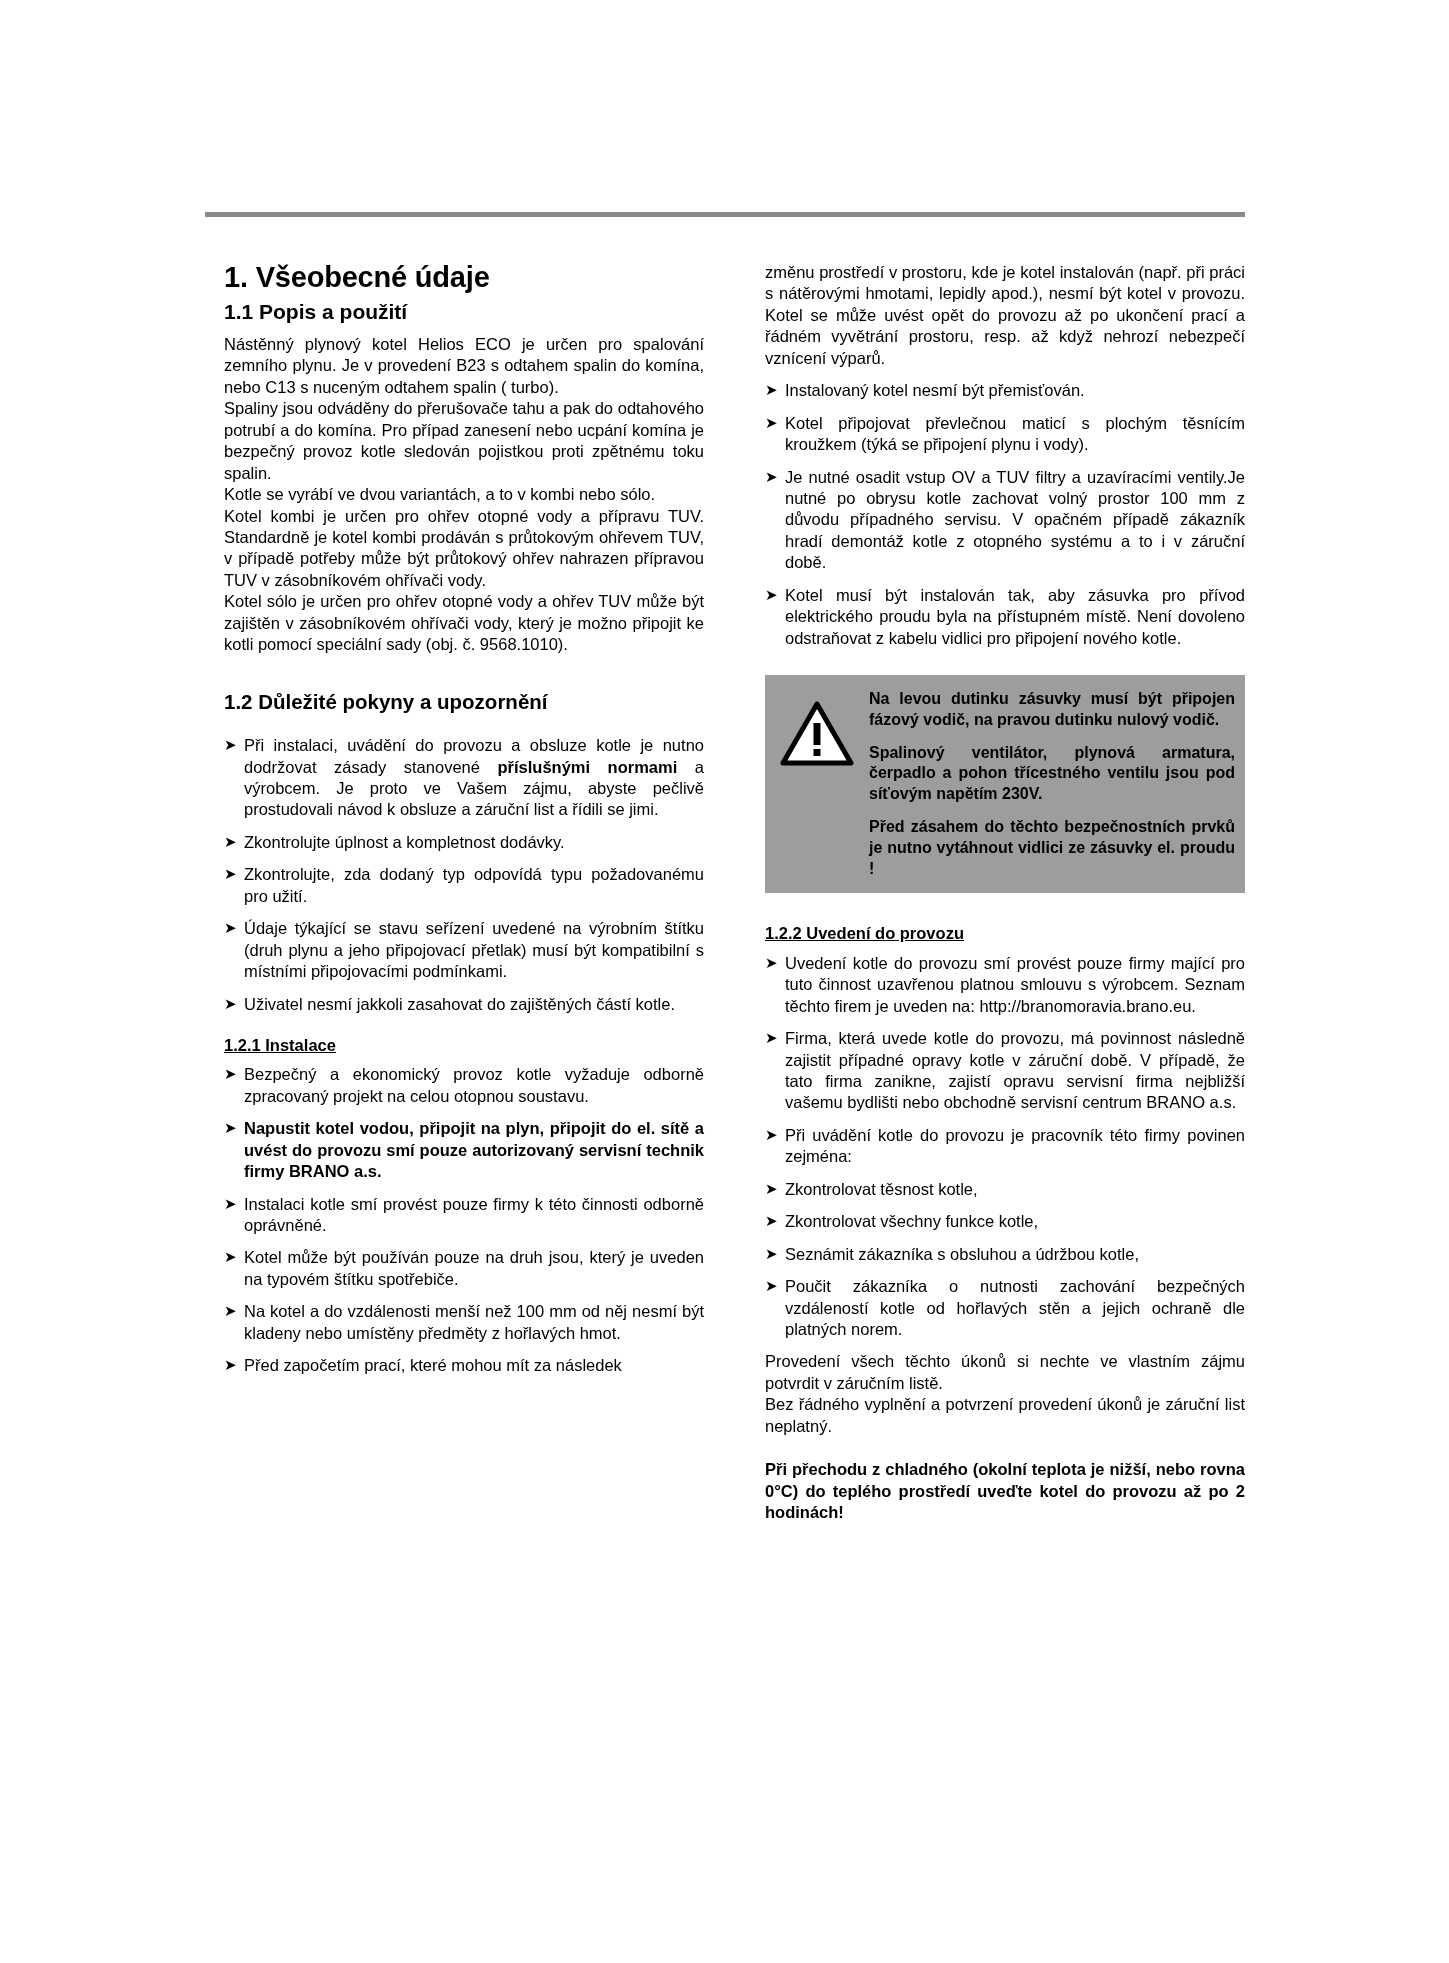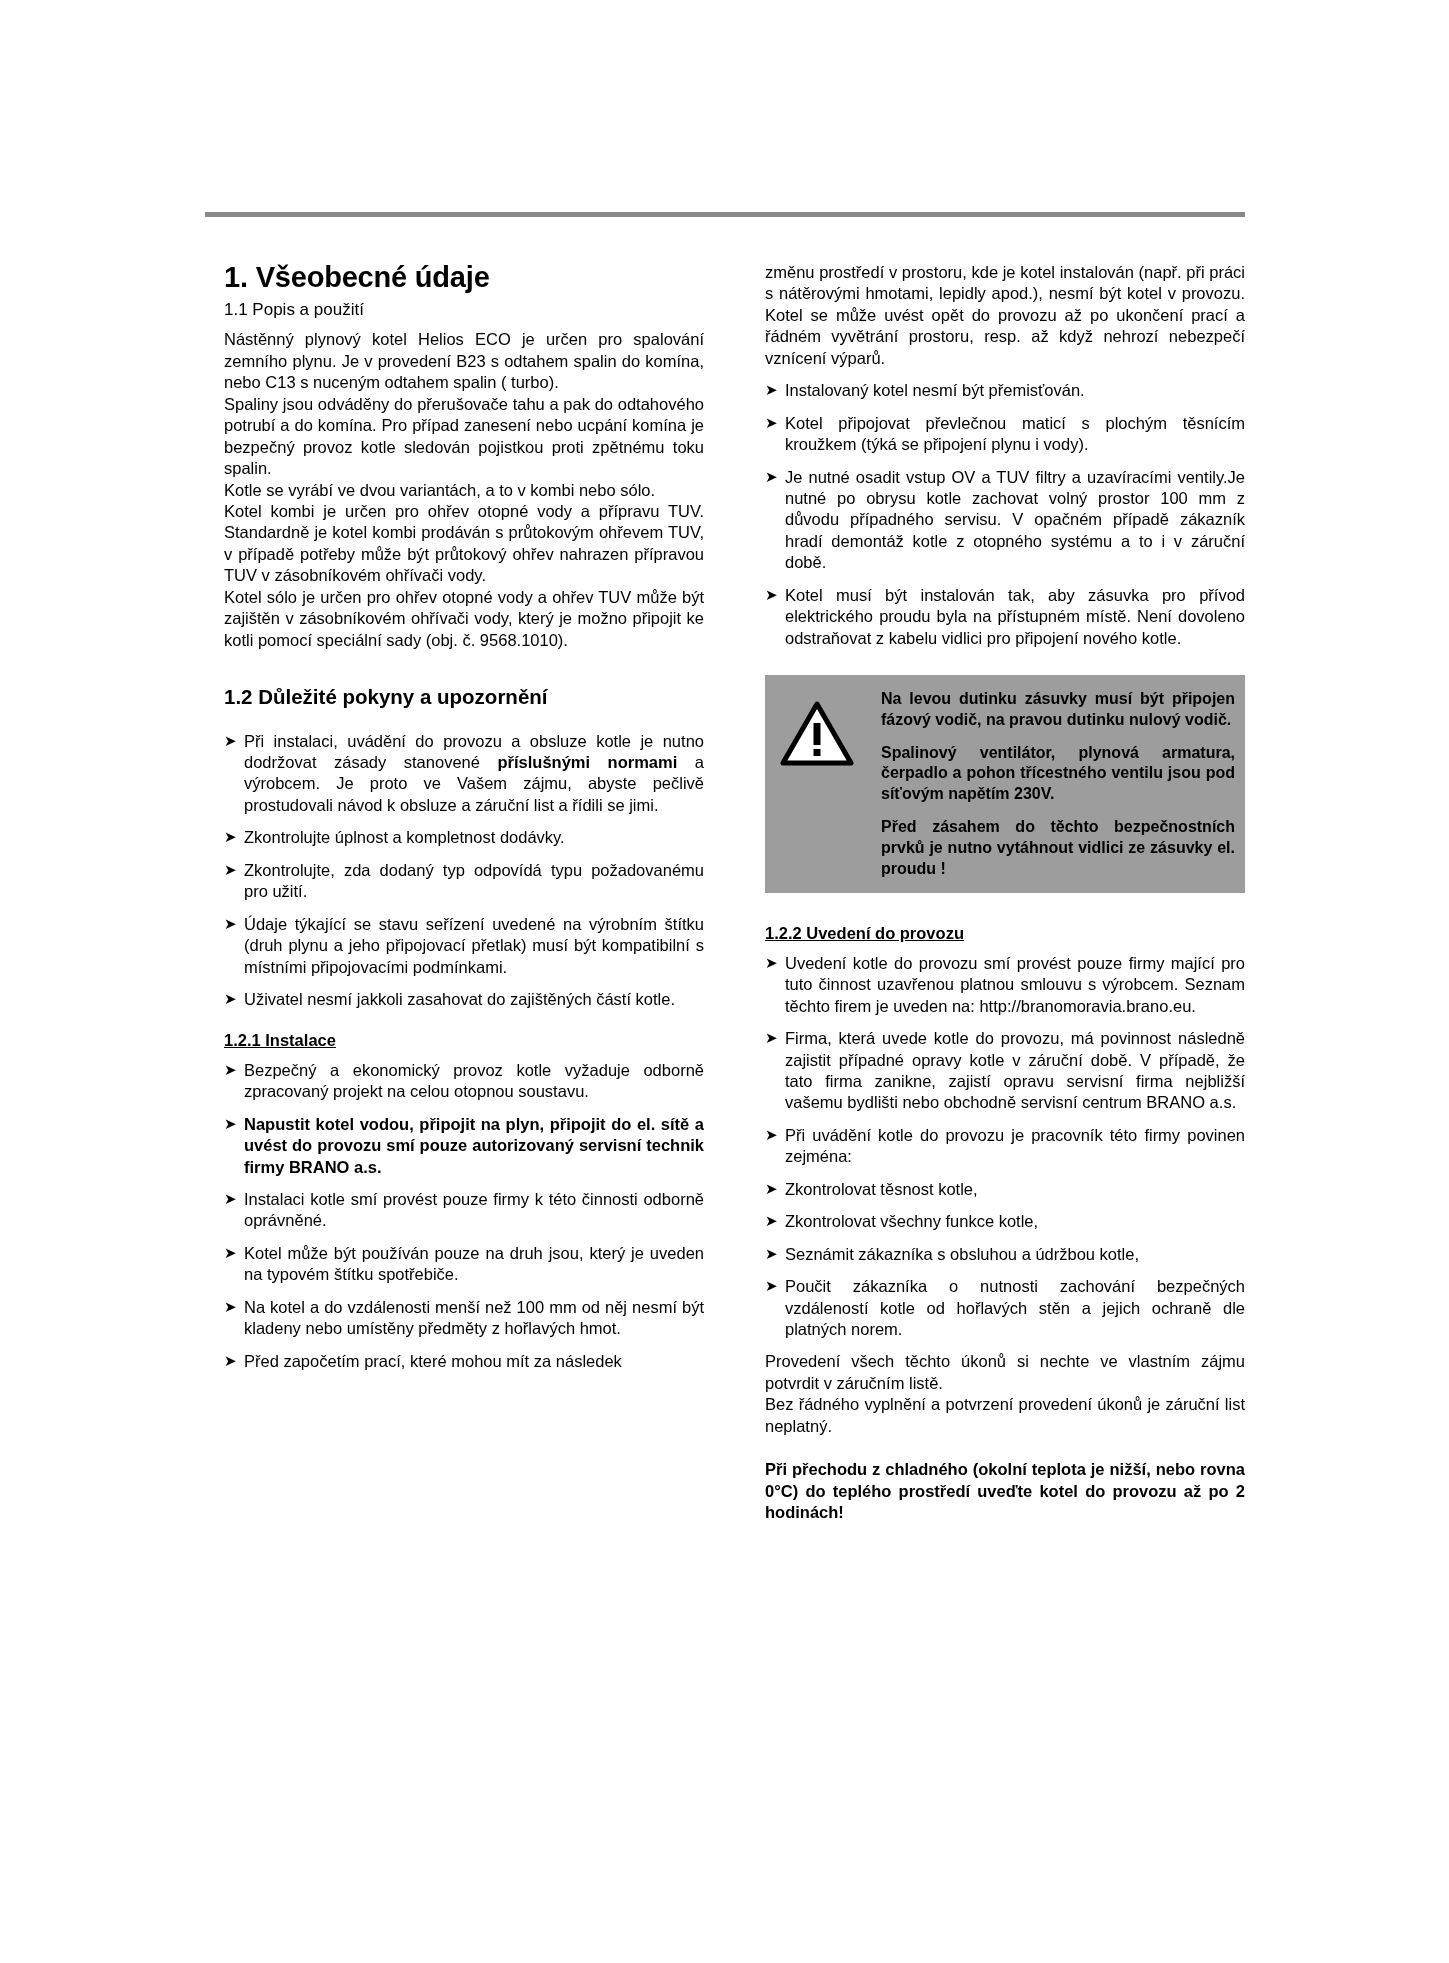--- a/index.html
+++ b/index.html
@@ -49,22 +49,22 @@
   .col-right { left: 765px; }
 
   h1.title {
     font-size: 29px;
     font-weight: bold;
     margin: 0 0 6px 0;
     letter-spacing: -0.2px;
     line-height: 1.1;
   }
   h2.sub {
-    font-size: 17px;
-    font-weight: normal;
+    font-size: 21px;
+    font-weight: bold;
     margin: 0 0 10px 0;
     line-height: 1.15;
   }
   h2.sub2 {
     font-size: 20.5px;
     font-weight: bold;
     margin: 34px 0 22px 0;
     line-height: 1.15;
   }
   h3.sub3 {
@@ -104,21 +104,21 @@
   
   .warnbox {
     position: relative;
     margin-top: 26px;
     background: #9d9d9d;
     width: 480px;
     min-height: 205px;
     box-sizing: border-box;
     padding: 14px 10px 14px 10px;
     display: flex;
-    gap: 22px;
+    gap: 10px;
   }
   .warn-icon-wrap {
     width: 84px;
     flex: 0 0 84px;
     display: flex;
     align-items: flex-start;
     justify-content: center;
     padding-top: 12px;
   }
   .warn-text {

